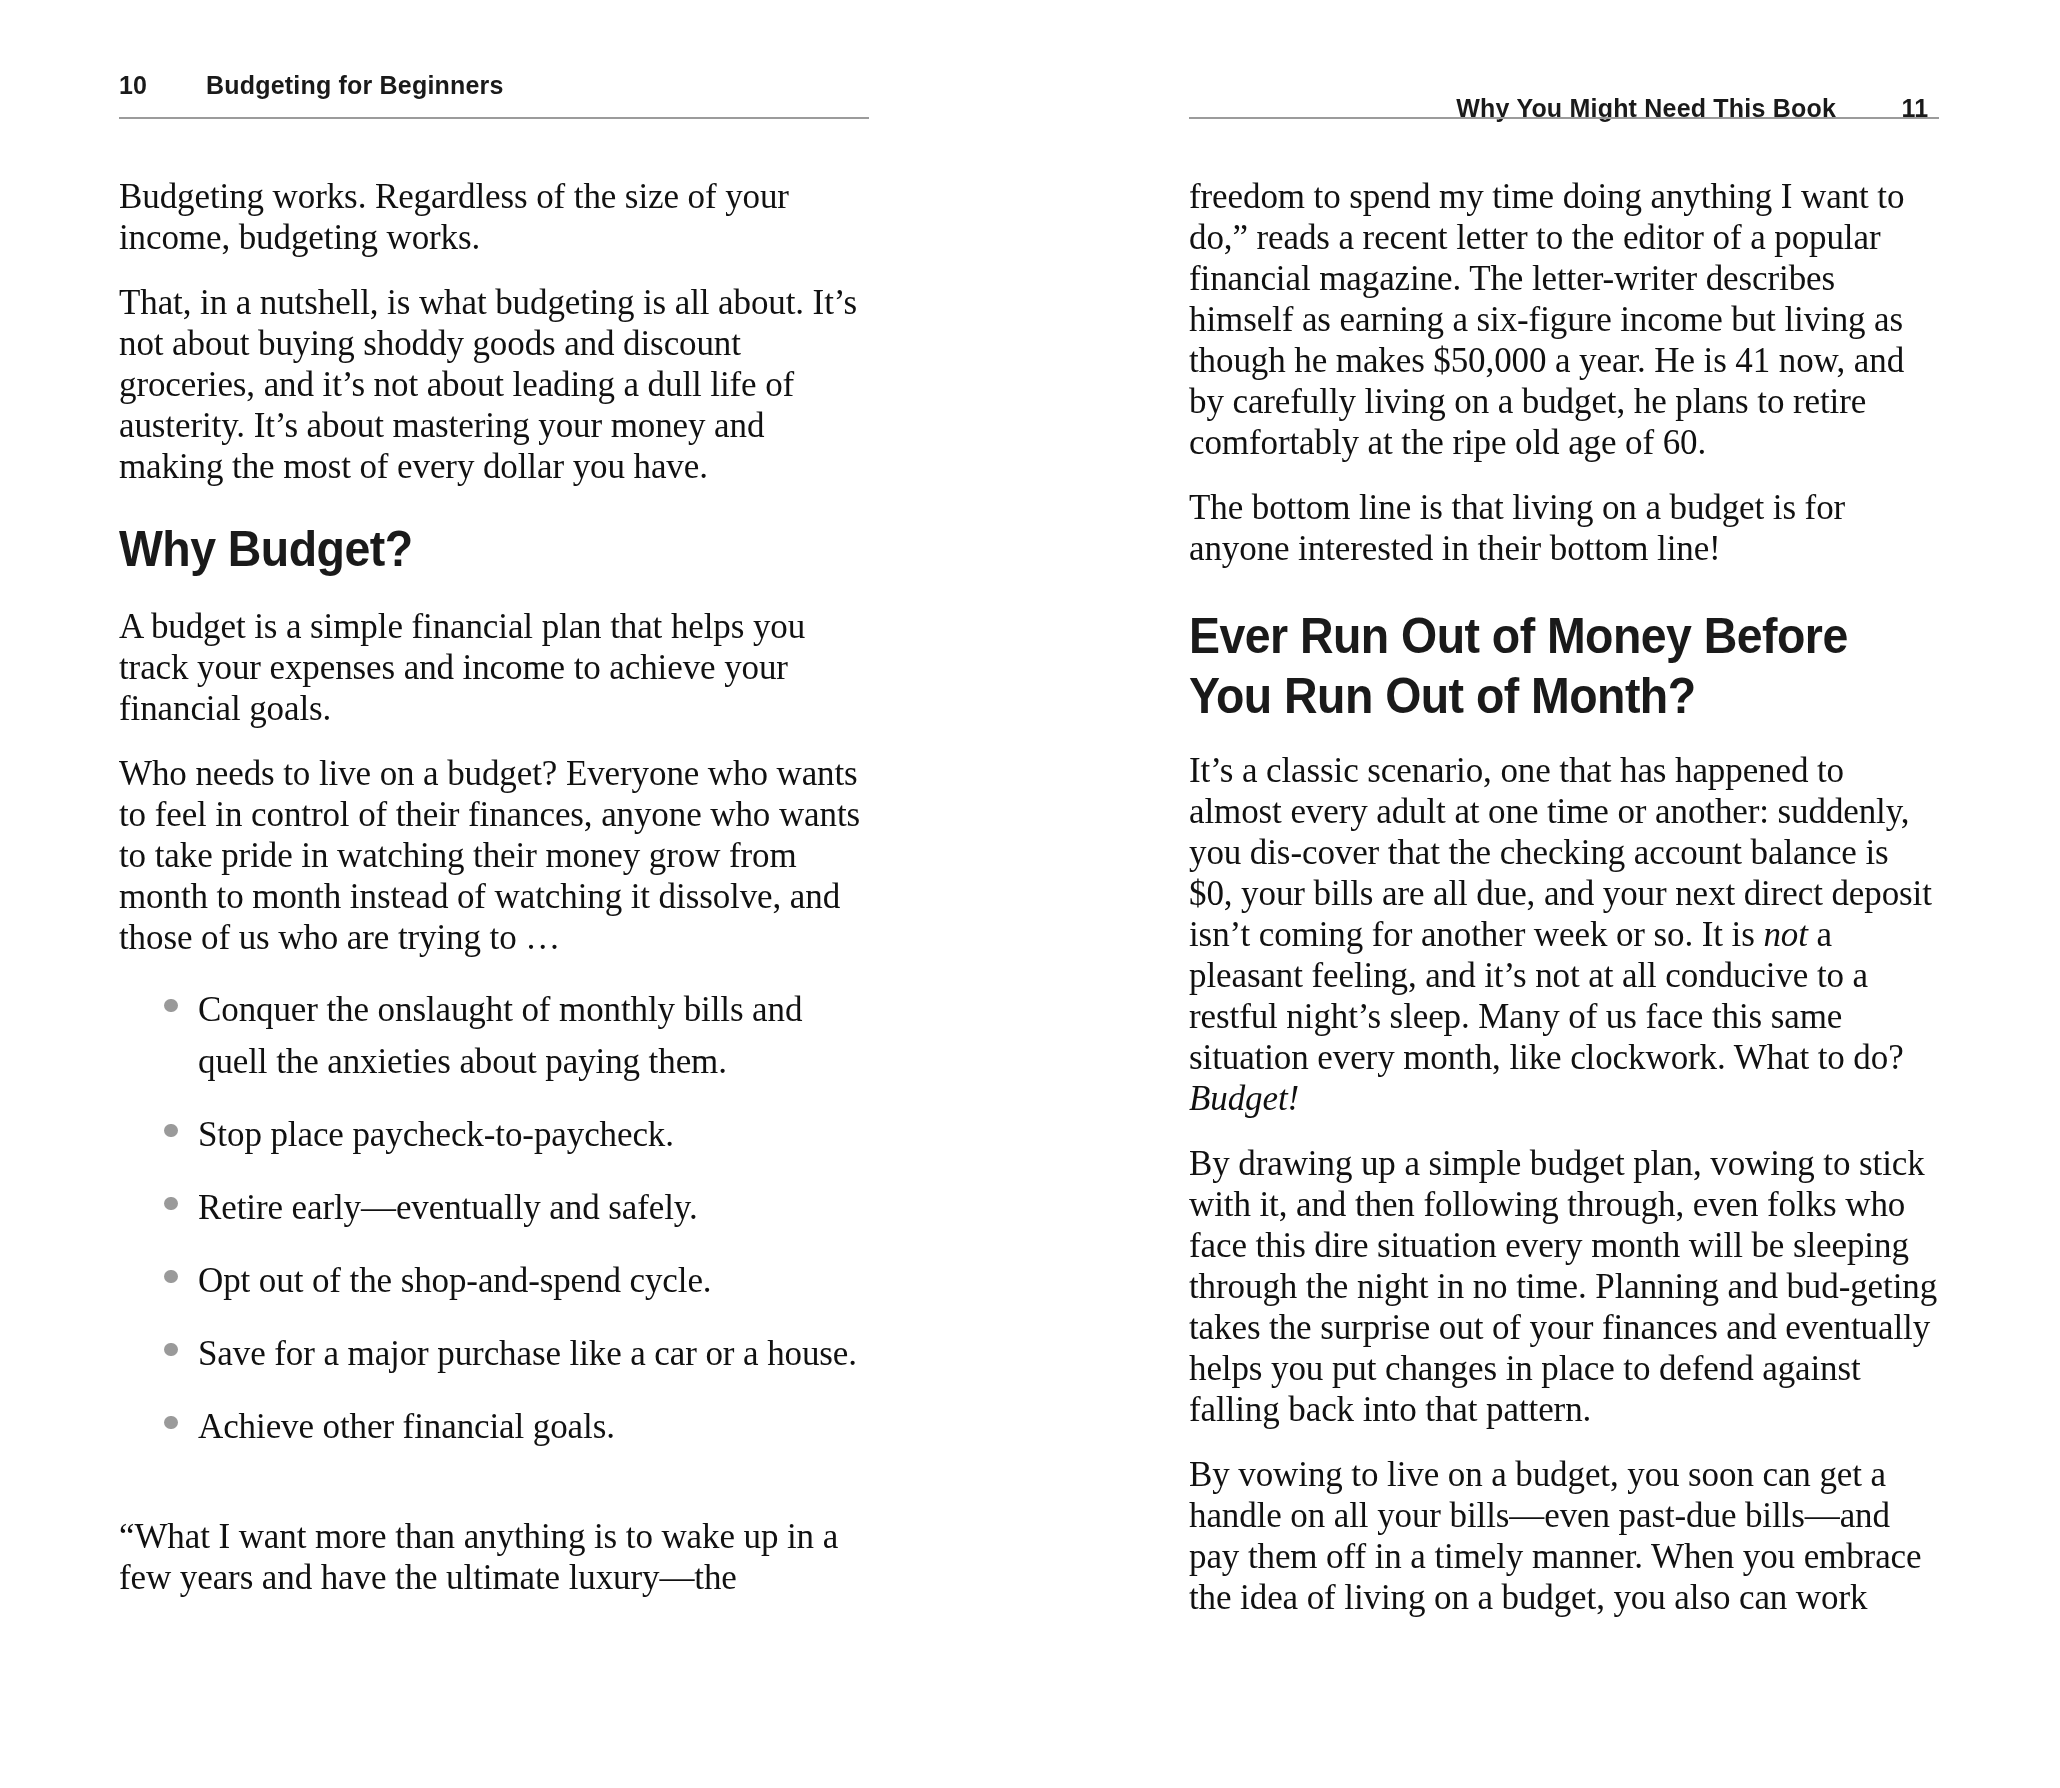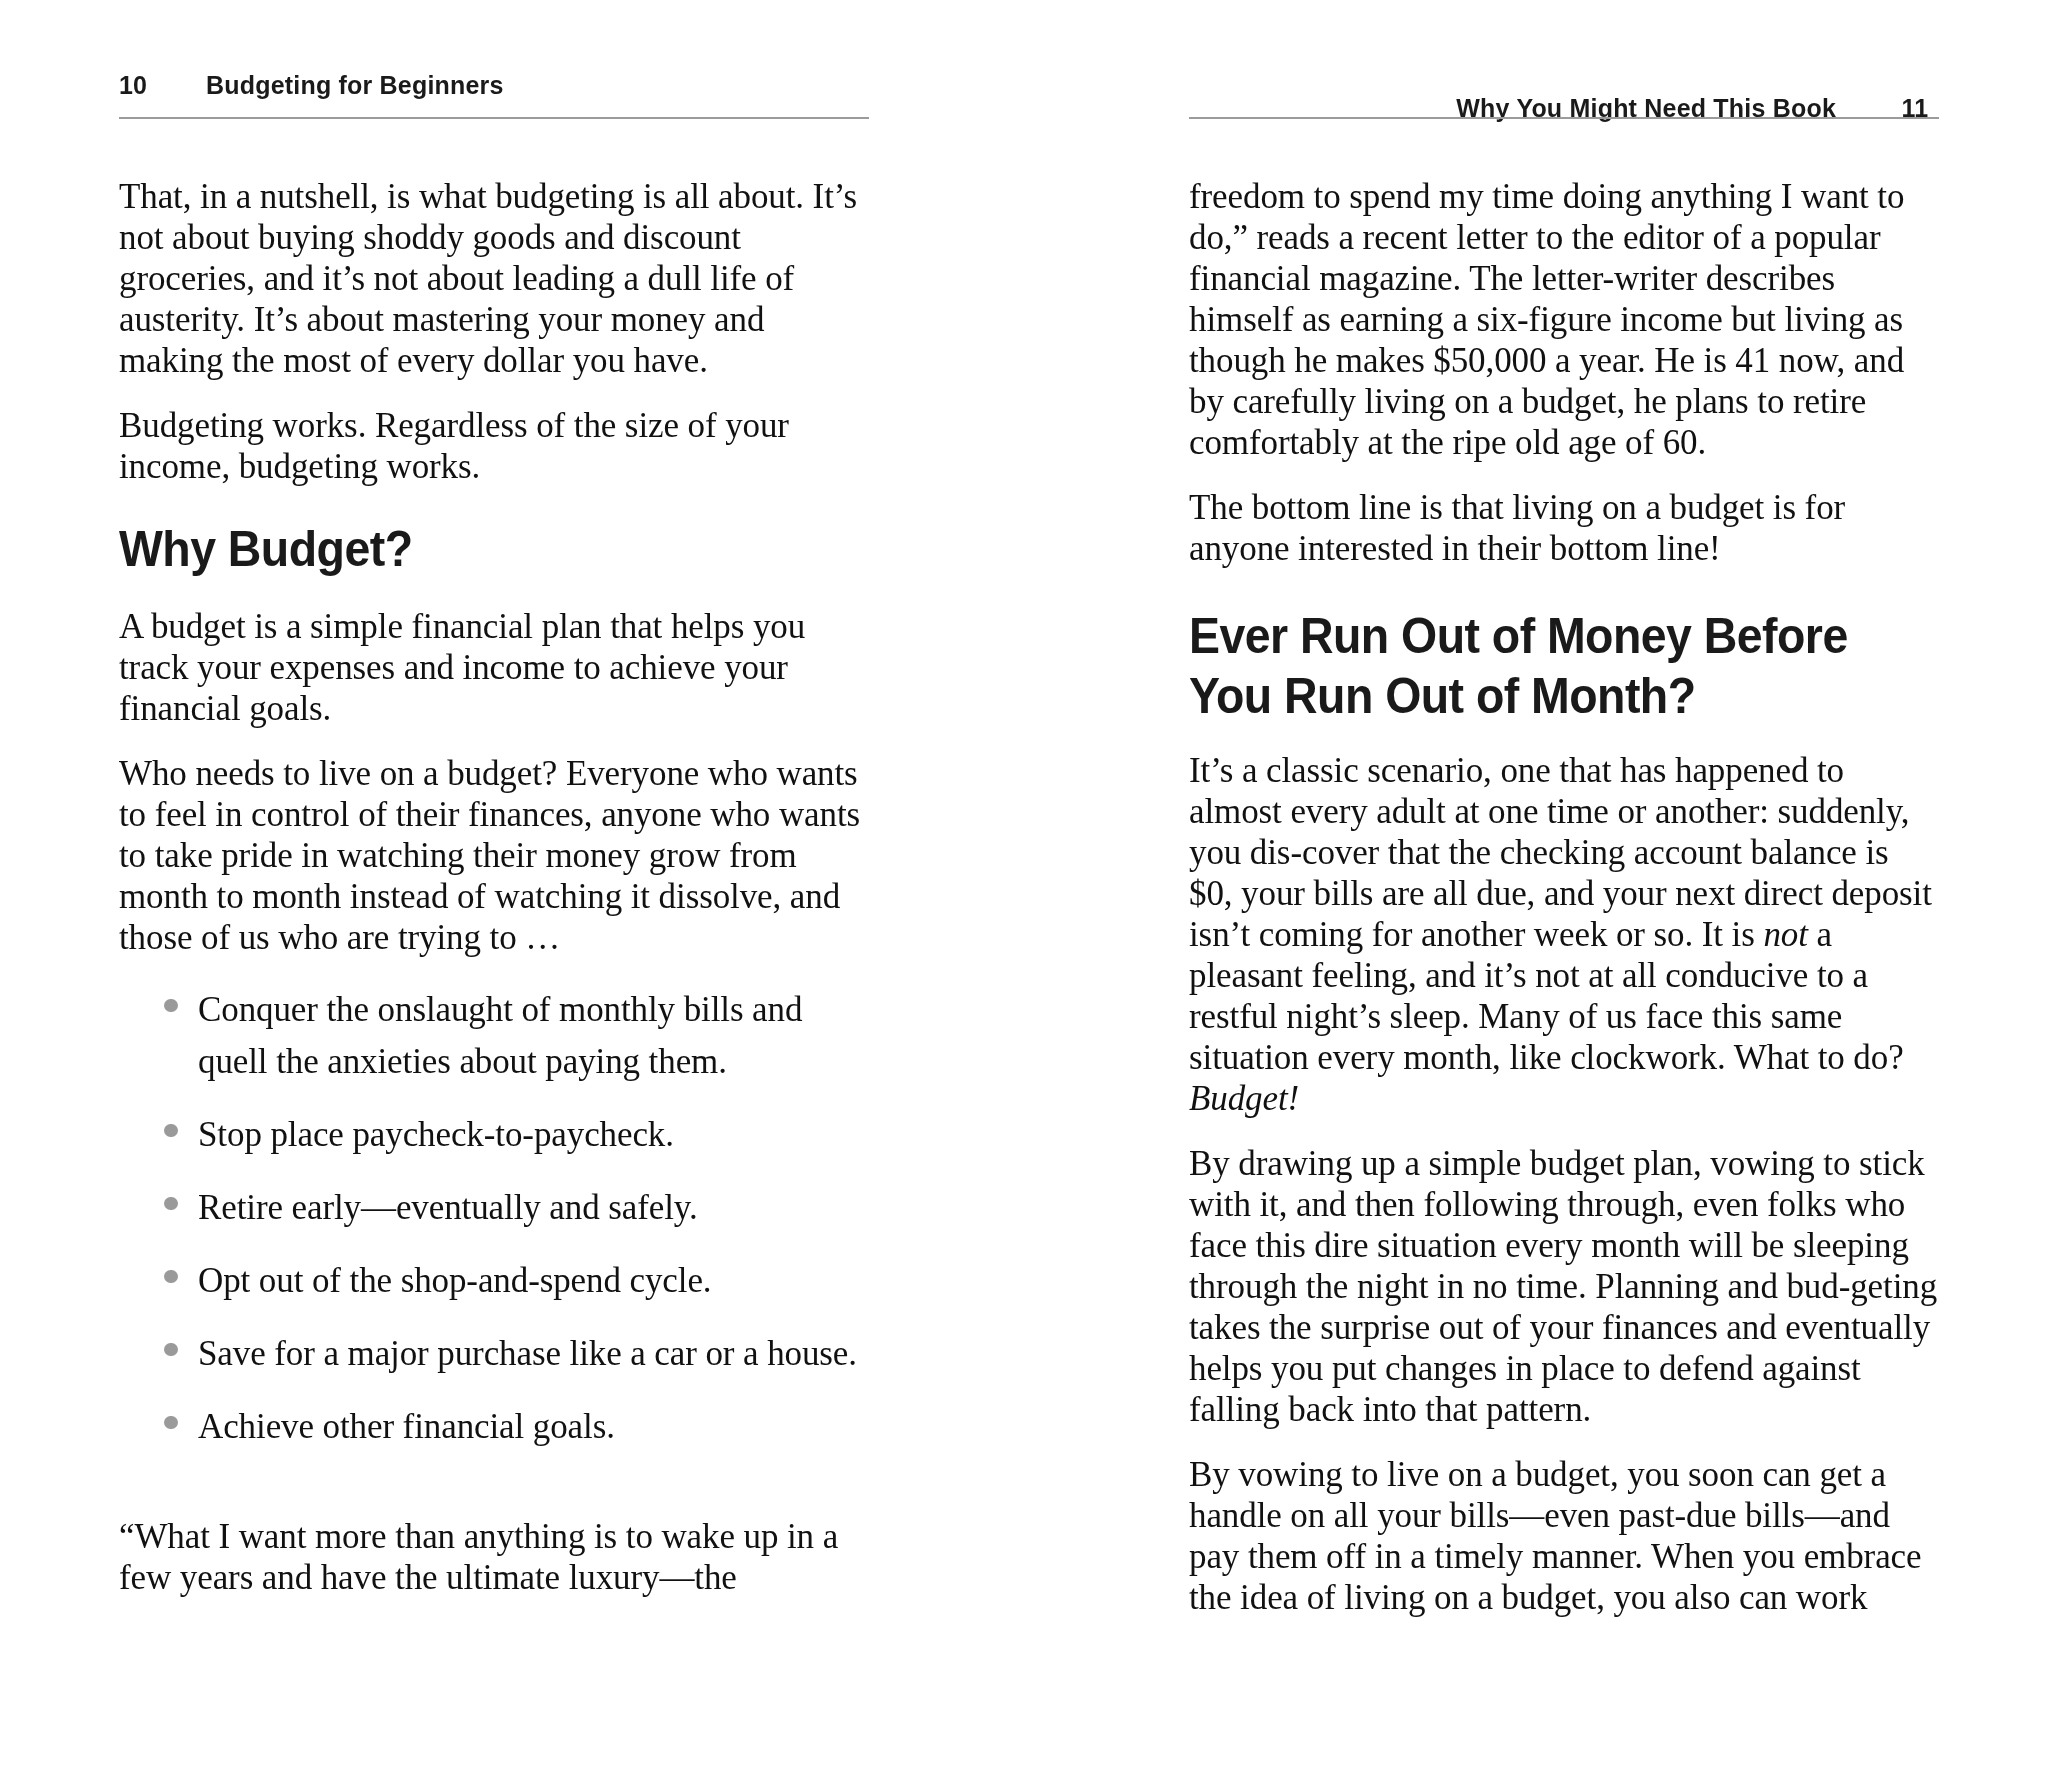--- a/index.html
+++ b/index.html
@@ -121,23 +121,23 @@
 <div class="page">
 
   <div class="runhead left">
     <span class="folio-left">10</span>
     <span class="title-left">Budgeting for Beginners</span>
   </div>
   <div class="rule left"></div>
 
   <div class="col left">
 
+    <p class="body">Budgeting works. Regardless of the size of your income, budgeting works.</p>
+
     <p class="body">That, in a nutshell, is what budgeting is all about. It’s not about buying shoddy goods and discount groceries, and it’s not about leading a dull life of austerity. It’s about mastering your money and making the most of every dollar you have.</p>
-
-    <p class="body">Budgeting works. Regardless of the size of your income, budgeting works.</p>
 
     <h2 class="heading">Why Budget?</h2>
 
     <p class="body">A budget is a simple financial plan that helps you track your expenses and income to achieve your financial goals.</p>
 
     <p class="body">Who needs to live on a budget? Everyone who wants to feel in control of their finances, anyone who wants to take pride in watching their money grow from month to month instead of watching it dissolve, and those of us who are trying to …</p>
 
     <ul class="bullets">
       <li><span class="dot"></span><span>Conquer the onslaught of monthly bills and quell the anxieties about paying them.</span></li>
       <li><span class="dot"></span><span>Stop place paycheck-to-paycheck.</span></li>

